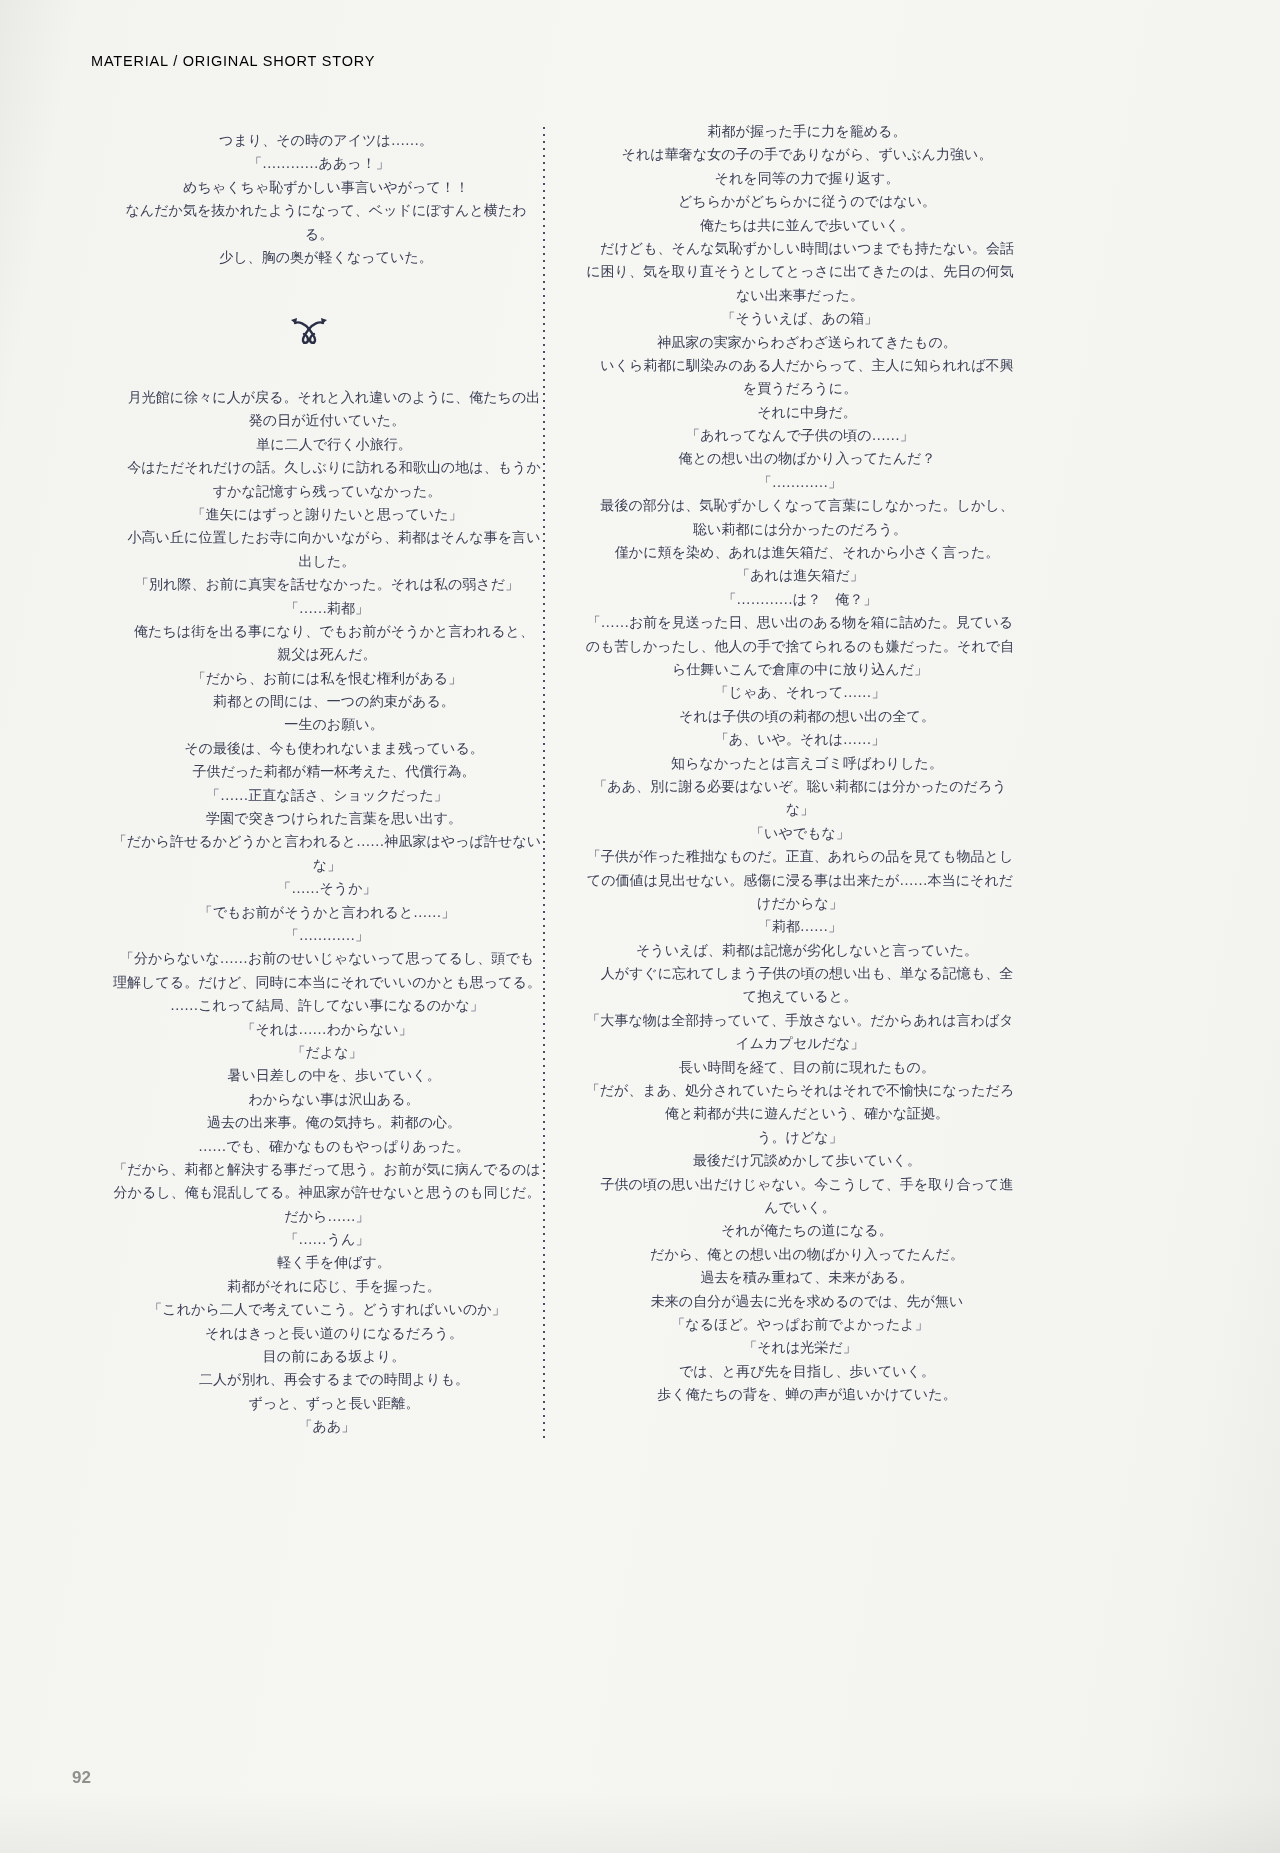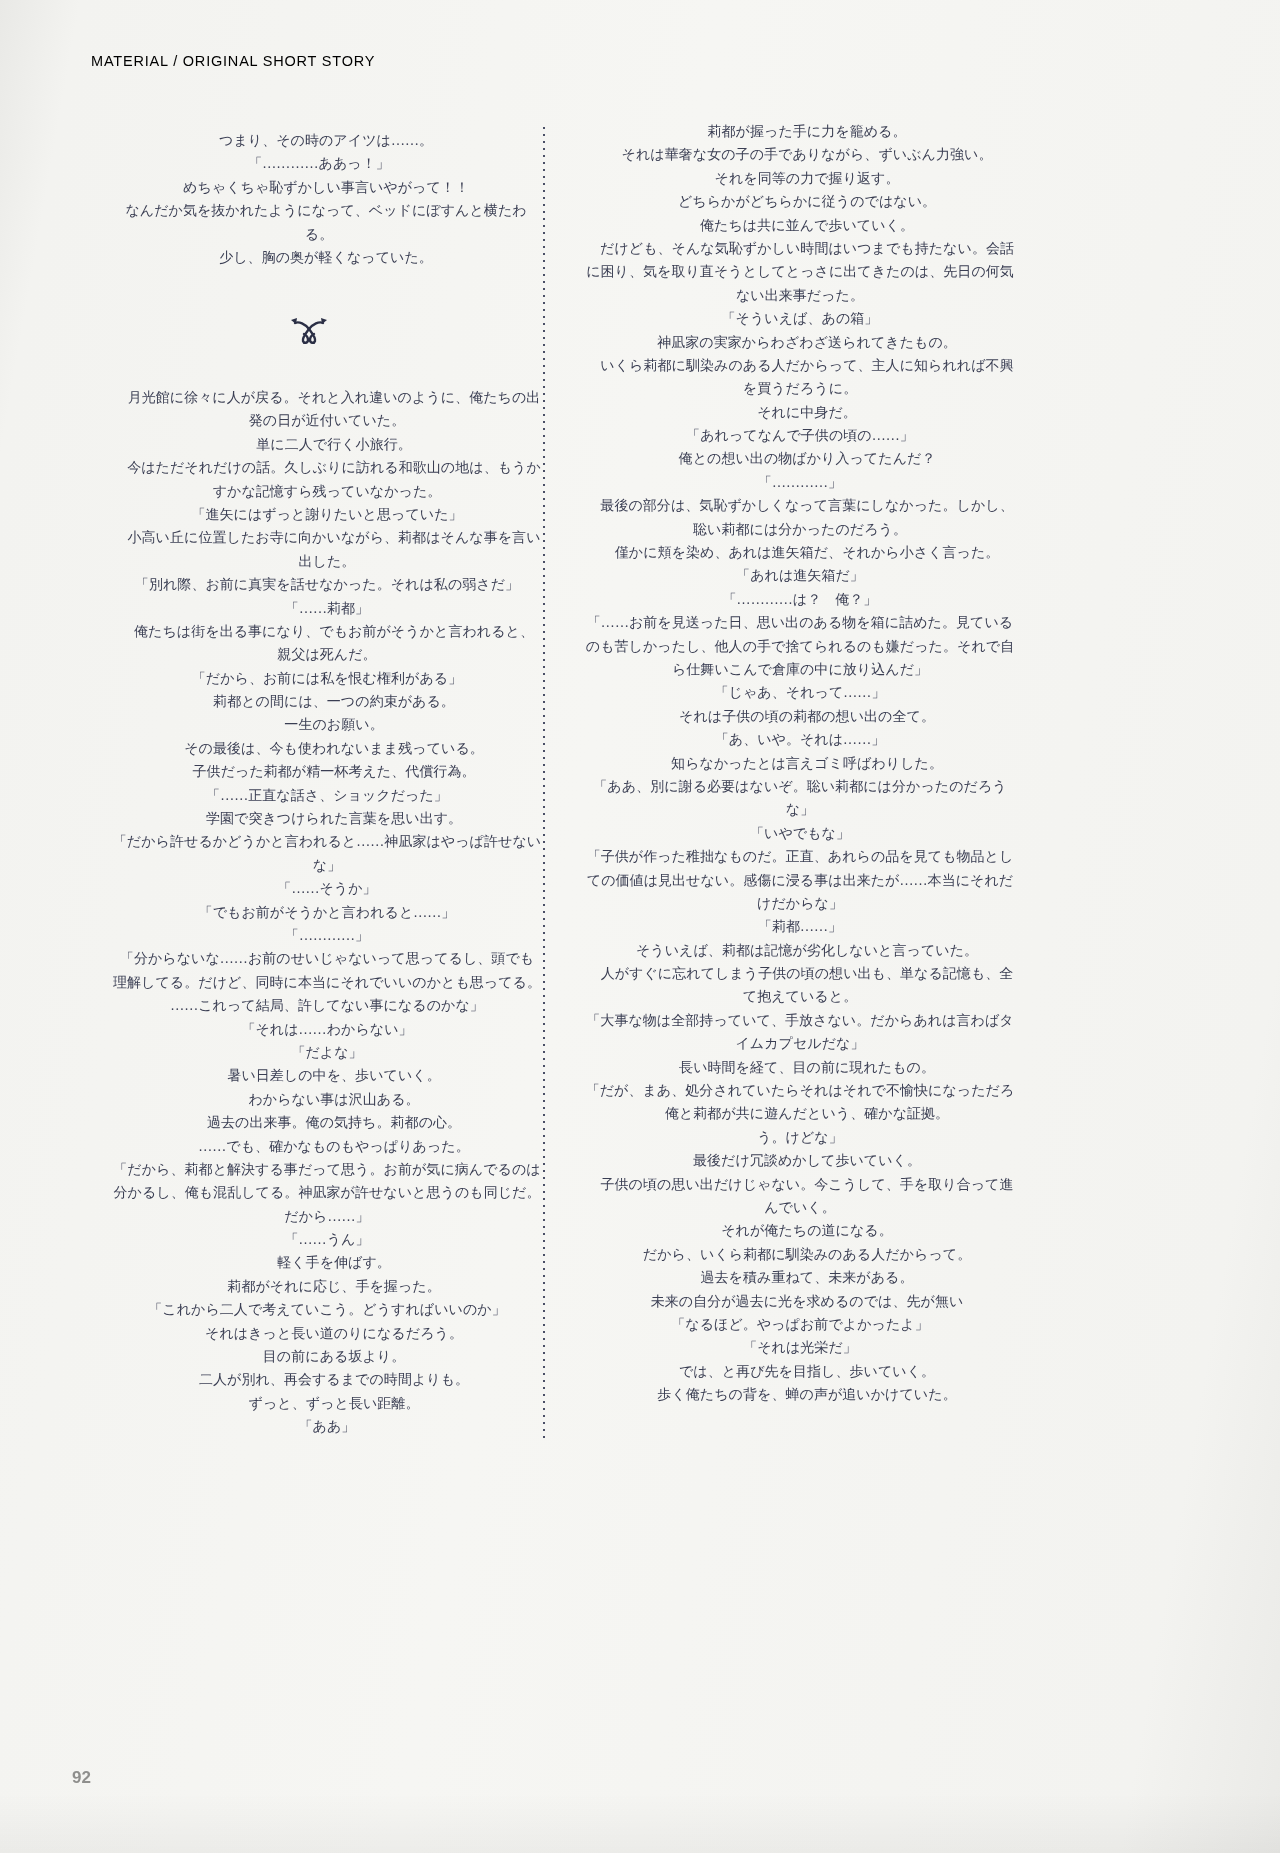--- a/index.html
+++ b/index.html
@@ -190,21 +190,21 @@
       <div class="text-line">「大事な物は全部持っていて、手放さない。だからあれは言わばタ</div>
       <div class="text-line">イムカプセルだな」</div>
       <div class="text-line">　長い時間を経て、目の前に現れたもの。</div>
       <div class="text-line">「だが、まあ、処分されていたらそれはそれで不愉快になっただろ</div>
       <div class="text-line">　俺と莉都が共に遊んだという、確かな証拠。</div>
       <div class="text-line">う。けどな」</div>
       <div class="text-line">　最後だけ冗談めかして歩いていく。</div>
       <div class="text-line">　子供の頃の思い出だけじゃない。今こうして、手を取り合って進</div>
       <div class="text-line">んでいく。</div>
       <div class="text-line">　それが俺たちの道になる。</div>
-      <div class="text-line">　だから、いくら莉都に馴染みのある人だからって。</div>
+      <div class="text-line">　だから、俺との想い出の物ばかり入ってたんだ。</div>
       <div class="text-line">　過去を積み重ねて、未来がある。</div>
       <div class="text-line">　未来の自分が過去に光を求めるのでは、先が無い</div>
       <div class="text-line">「なるほど。やっぱお前でよかったよ」</div>
       <div class="text-line">「それは光栄だ」</div>
       <div class="text-line">　では、と再び先を目指し、歩いていく。</div>
       <div class="text-line">　歩く俺たちの背を、蝉の声が追いかけていた。</div>
     </div>
 
   <div class="page-number">92</div>
 

